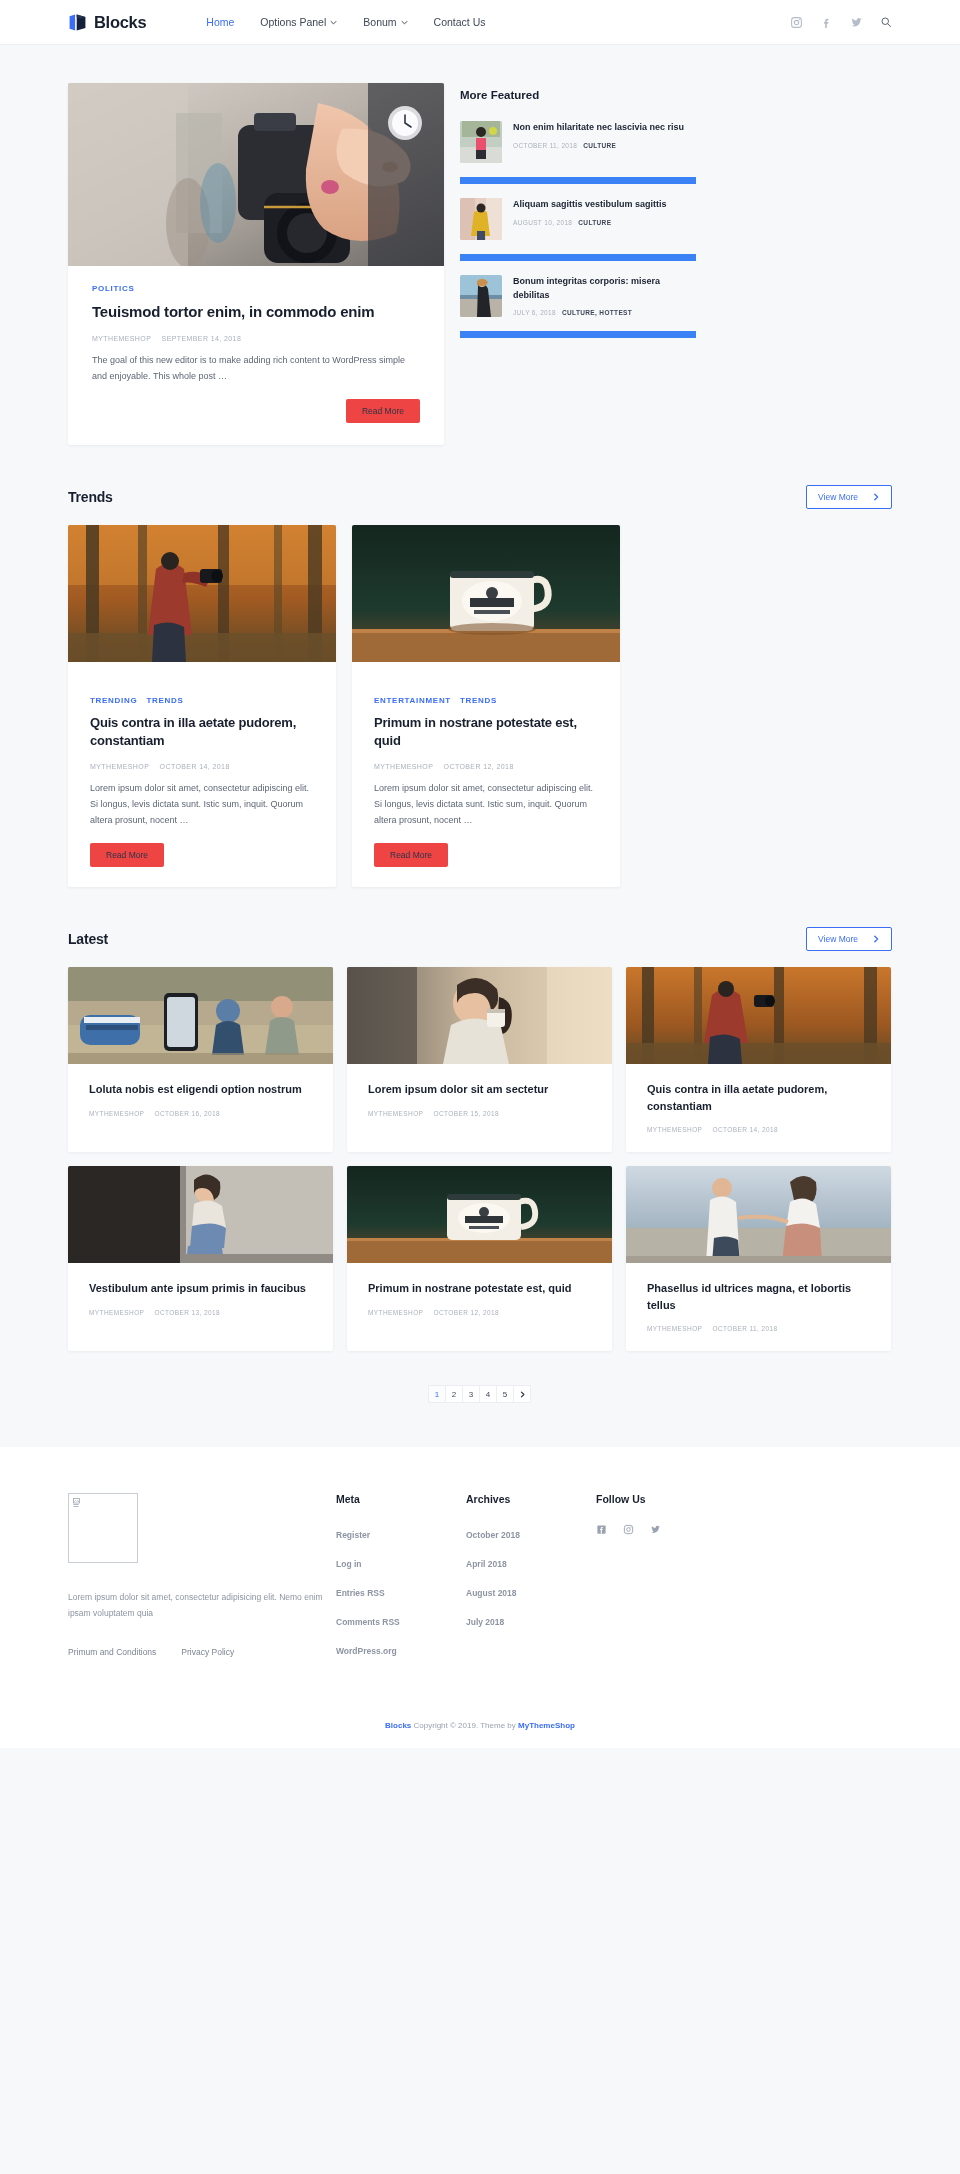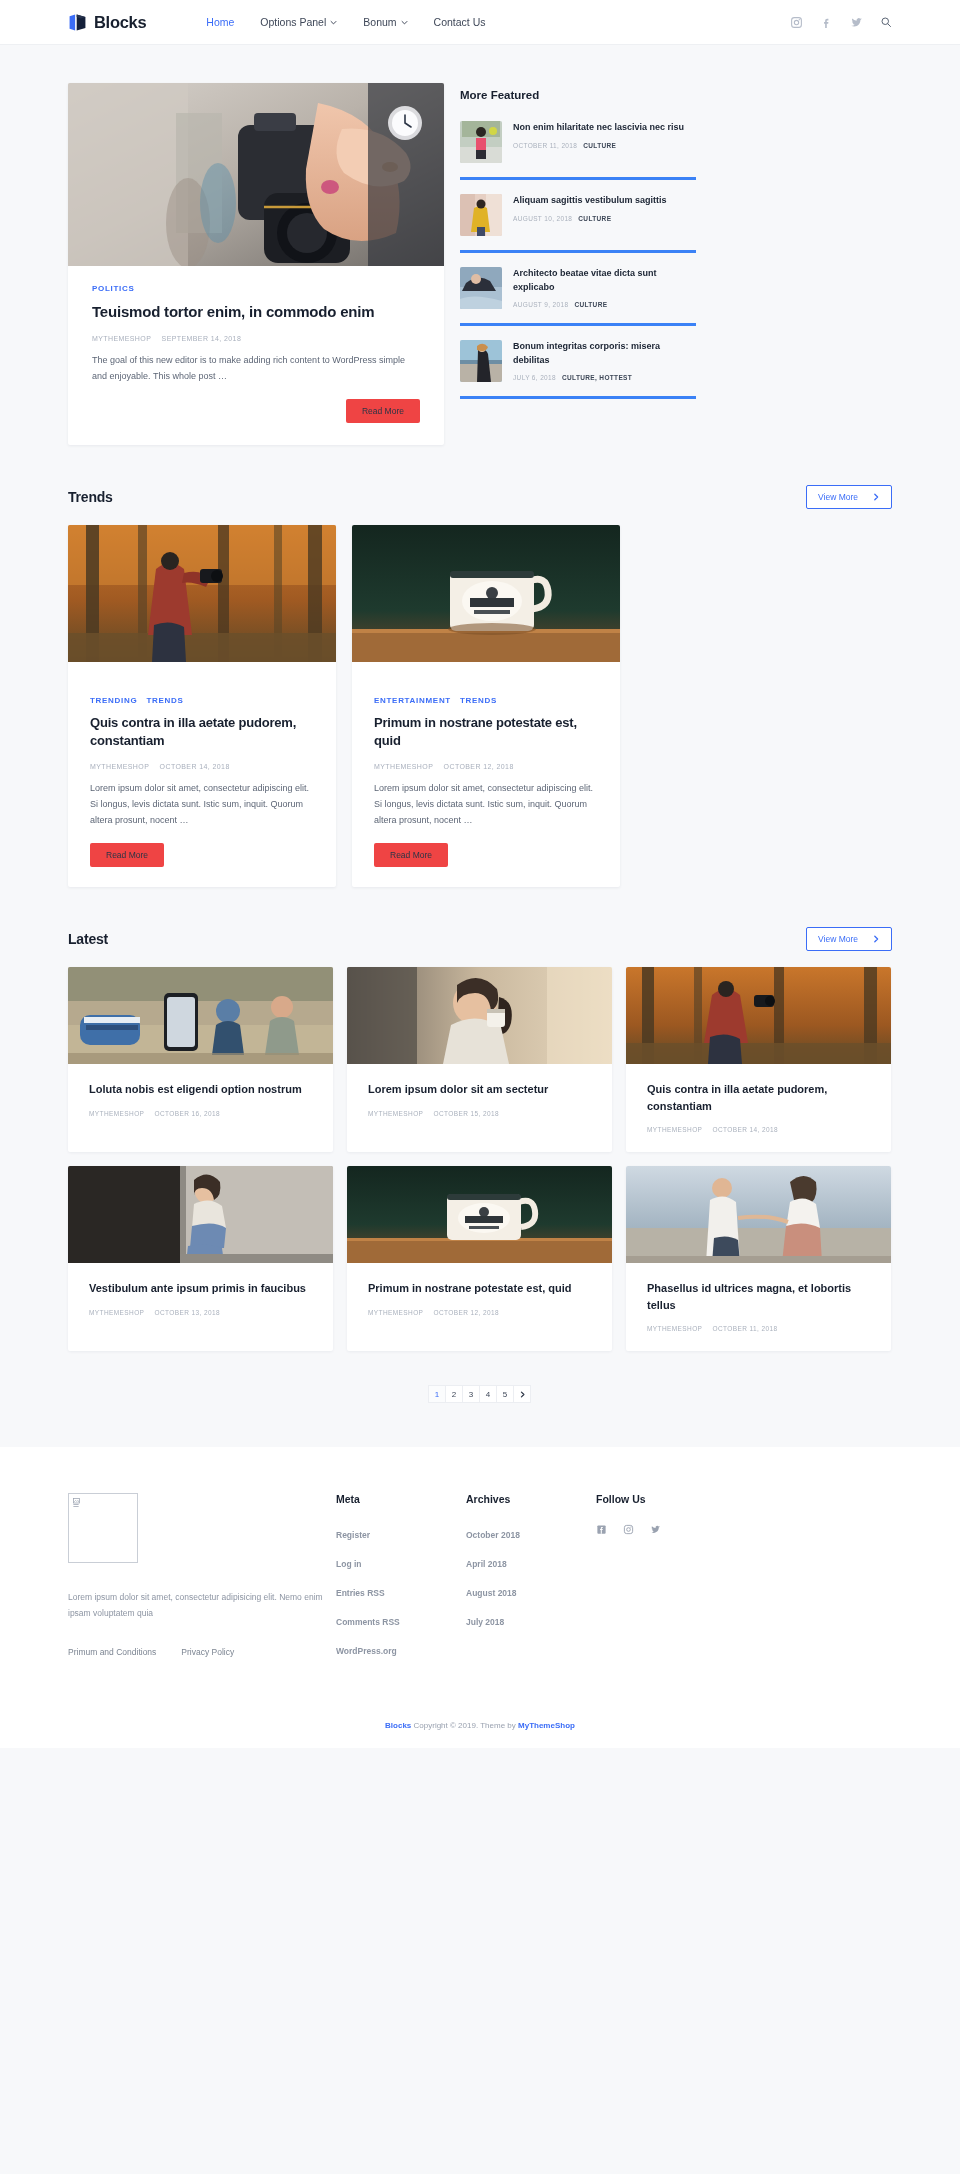--- a/index.html
+++ b/index.html
@@ -62,21 +62,21 @@
     background: #ef4444; border: none; border-radius: 2px;
     font-size: 8.5px; color: #2b3445; padding: 7px 16px; cursor: pointer;
     font-family: inherit;
   }
 
   
   .sidebar { width: 236px; padding-top: 6px; }
   .sidebar-title { font-size: 11.5px; font-weight: bold; color: #18202f; margin-bottom: 16px; }
   .sb-item {
     display: flex; gap: 11px; padding: 14px 0;
-    border-bottom: 3px solid #3b82f6; align-items: flex-start;
+    border-bottom: 7px solid #3b82f6; align-items: flex-start;
   }
   .sb-item:first-of-type { padding-top: 4px; }
   .sb-thumb {
     width: 42px; height: 42px; flex: 0 0 42px; border-radius: 2px; overflow: hidden;
     background: #dfe3ea; display: block; position: relative;
   }
   .sb-text { flex: 1; }
   .sb-title { font-size: 9px; font-weight: bold; line-height: 1.5; color: #1b2433; }
   .sb-meta { font-size: 6.5px; letter-spacing: .35px; color: #aab1bd; margin-top: 7px; }
   .sb-meta .c { color: #3d4757; font-weight: 600; margin-left: 6px; }
@@ -295,37 +295,20 @@
           </svg>
         </span>
         <div class="sb-text">
           <div class="sb-title">Aliquam sagittis vestibulum sagittis</div>
           <div class="sb-meta">
             <span>AUGUST 10, 2018</span><span class="c">CULTURE</span>
           </div>
         </div>
       </div>
 
-      <div class="sb-item">
-        <span class="sb-thumb">
-          <svg class="ph" viewBox="0 0 42 42" preserveAspectRatio="xMidYMid slice">
-            <rect width="42" height="42" fill="#8fa8bd"></rect>
-            <rect y="20" width="42" height="22" fill="#aac0d2"></rect>
-            <path d="M6 16 q12 -10 24 -2 l6 10 H2 z" fill="#2b2f3a"></path>
-            <circle cx="16" cy="12" r="5" fill="#e0bda4"></circle>
-            <path d="M0 32 q14 -6 42 2 v8 H0 z" fill="#c3d4e2" opacity=".8"></path>
-          </svg>
-        </span>
-        <div class="sb-text">
-          <div class="sb-title">Architecto beatae vitae dicta sunt explicabo</div>
-          <div class="sb-meta">
-            <span>AUGUST 9, 2018</span><span class="c">CULTURE</span>
-          </div>
-        </div>
-      </div>
 
       <div class="sb-item">
         <span class="sb-thumb">
           <svg class="ph" viewBox="0 0 42 42" preserveAspectRatio="xMidYMid slice">
             <rect width="42" height="42" fill="#9dc3d8"></rect>
             <rect y="22" width="42" height="20" fill="#b9b2a6"></rect>
             <rect y="20" width="42" height="4" fill="#6d8ea4"></rect>
             <path d="M18 10 q7 -3 10 4 l3 28 h-14 z" fill="#23242a"></path>
             <circle cx="22" cy="8" r="4" fill="#e8c49f"></circle>
             <path d="M17 6 q6 -5 11 1 q-2 6 -11 3 z" fill="#c98f4e"></path>

